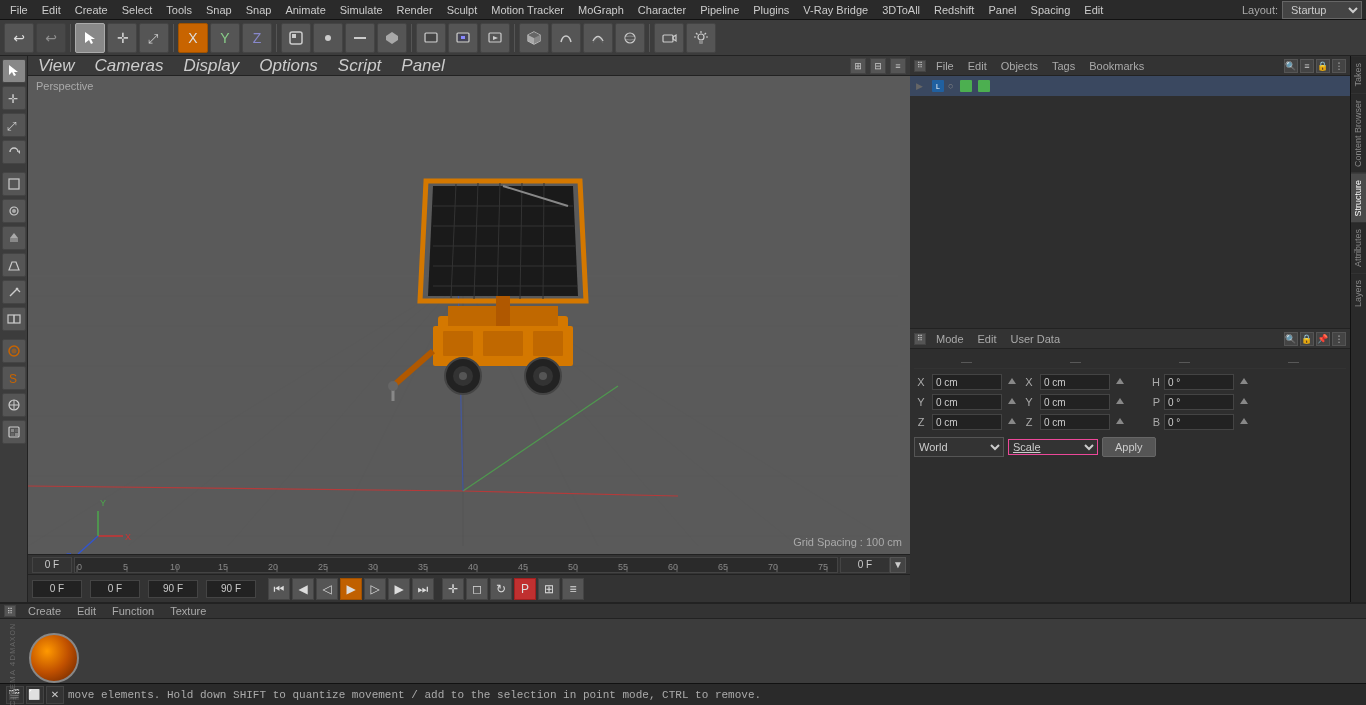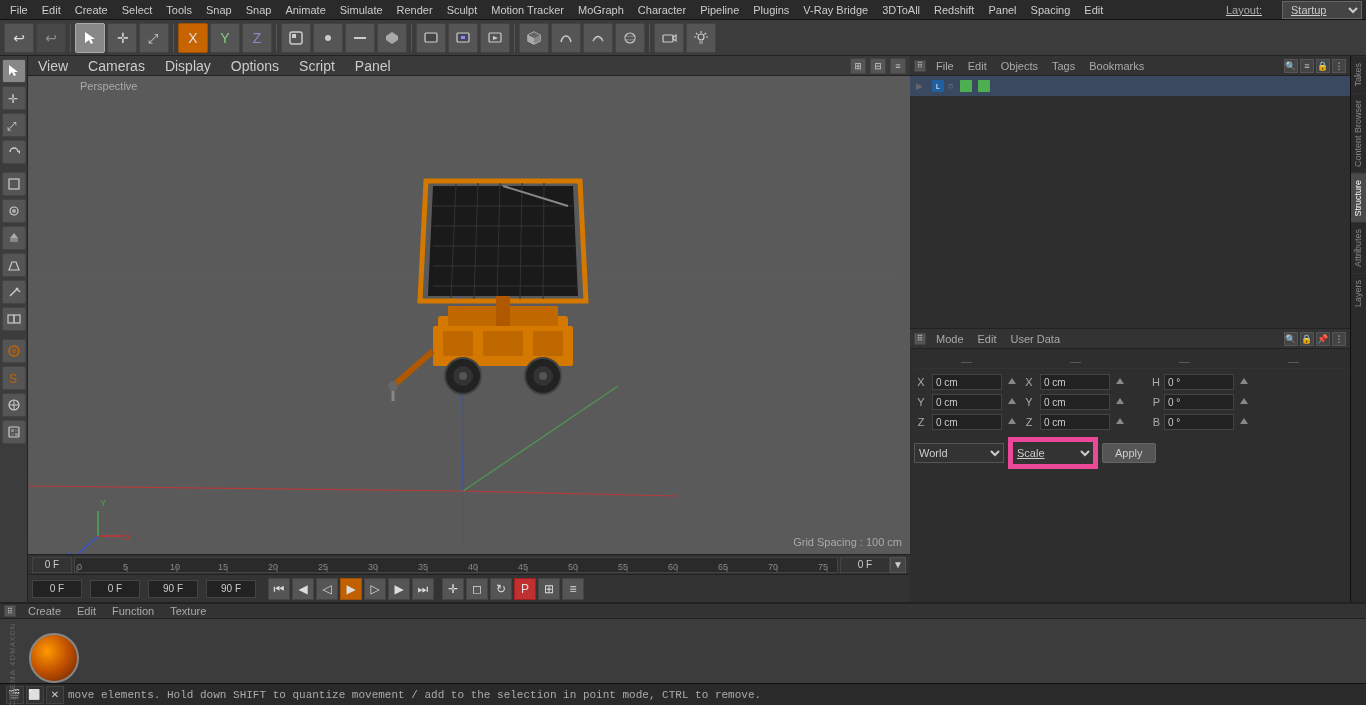--- a/index.html
+++ b/index.html
@@ -8,21 +8,21 @@
     
     #menu-bar {
       display: flex; align-items: center; background: #2a2a2a; height: 20px;
       border-bottom: 1px solid #111; padding: 0 4px; gap: 2px;
     }
     .menu-item {
       padding: 1px 6px; color: #ccc; cursor: pointer; font-size: 11px;
       white-space: nowrap;
     }
     #layout-selector {
-      margin-left: auto; display: flex; align-items: center; gap: 20px; text-decoration: underline;
+      margin-left: auto; display: flex; align-items: center; gap: 4px;
     }
     #layout-label { color: #aaa; font-size: 11px; }
     #layout-dropdown {
       background: #444; color: #ccc; border: 1px solid #666; padding: 1px 4px;
       font-size: 11px; width: 80px;
     }
 
     
     #toolbar {
       display: flex; align-items: center; background: #3c3c3c; height: 36px;
@@ -46,31 +46,31 @@
       width: 24px; height: 24px; background: #555; border: 1px solid #444;
       display: flex; align-items: center; justify-content: center;
       cursor: pointer; border-radius: 2px; color: #ddd; font-size: 10px;
       margin: 1px 0;
     }
     .left-tool-btn.active { background: #888; }
     #viewport-header {
       display: flex; align-items: center; background: #3a3a3a;
       border-bottom: 1px solid #222; height: 20px; padding: 0 4px; gap: 8px;
     }
-    .viewport-menu { padding: 1px 6px; color: #ccc; cursor: pointer; font-size: 14px; }
+    .viewport-menu { padding: 1px 6px; color: #ccc; cursor: pointer; font-size: 17px; font-style: italic; }
     #viewport-controls { margin-left: auto; display: flex; gap: 4px; }
     .vp-ctrl-btn {
       width: 16px; height: 16px; background: #555; border: 1px solid #444;
       display: flex; align-items: center; justify-content: center;
       cursor: pointer; font-size: 9px; color: #ccc;
     }
 
     
     #perspective-label {
-      position: absolute; top: 4px; left: 8px; color: #aaa; font-size: 11px; margin-left: 44px;
+      position: absolute; top: 4px; left: 8px; color: #aaa; font-size: 11px;
     }
 
     
     #grid-spacing {
       position: absolute; bottom: 6px; right: 8px; color: #aaa; font-size: 11px;
     }
 
     
     #bottom-status {
       height: 22px; background: #2a2a2a; border-top: 1px solid #111;
@@ -746,21 +746,21 @@
               <svg width="12" height="12" viewBox="0 0 12 12">
                   <polygon points="6,2 10,8 2,8" fill="#888"></polygon>
                 </svg>
             </div>
 
             <div style="display:flex; align-items:center; gap:4px; margin-top:4px;">
               <select style="background:#333; border:1px solid #555; color:#ccc; font-size:11px; height:20px; width:90px;">
                 <option>World</option>
                 <option>Object</option>
               </select>
-              <select style="background:#333; border:5px solid #ec4899; color:#ccc; font-size:11px; height:32px; width:90px;text-decoration:underline;">
+              <select style="background:#333; border:1px solid #ec4899; color:#ccc; font-size:11px; height:16px; width:90px;text-decoration:underline;">
                 <option>Scale</option>
               </select>
               <button style="background:#555; border:1px solid #666; color:#ccc; font-size:11px; height:20px; padding:0 12px; cursor:pointer; border-radius:2px;">Apply</button>
             </div>
           </div>
         </div>
       </div>
 
       <div id="side-tabs">
         <div class="side-tab-item">Takes</div>

